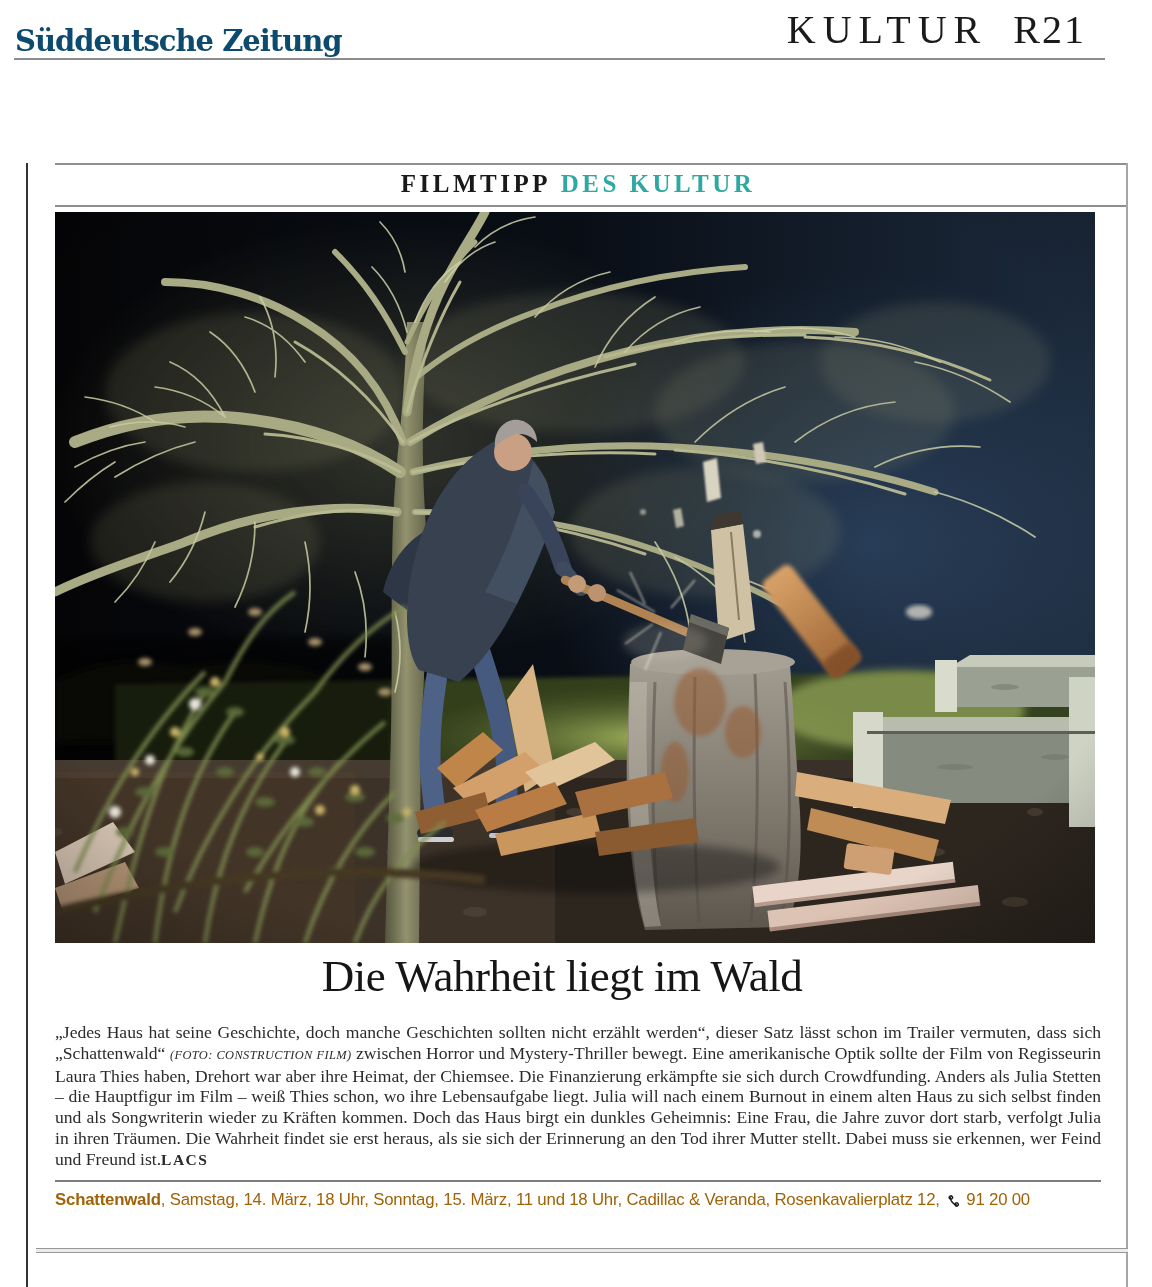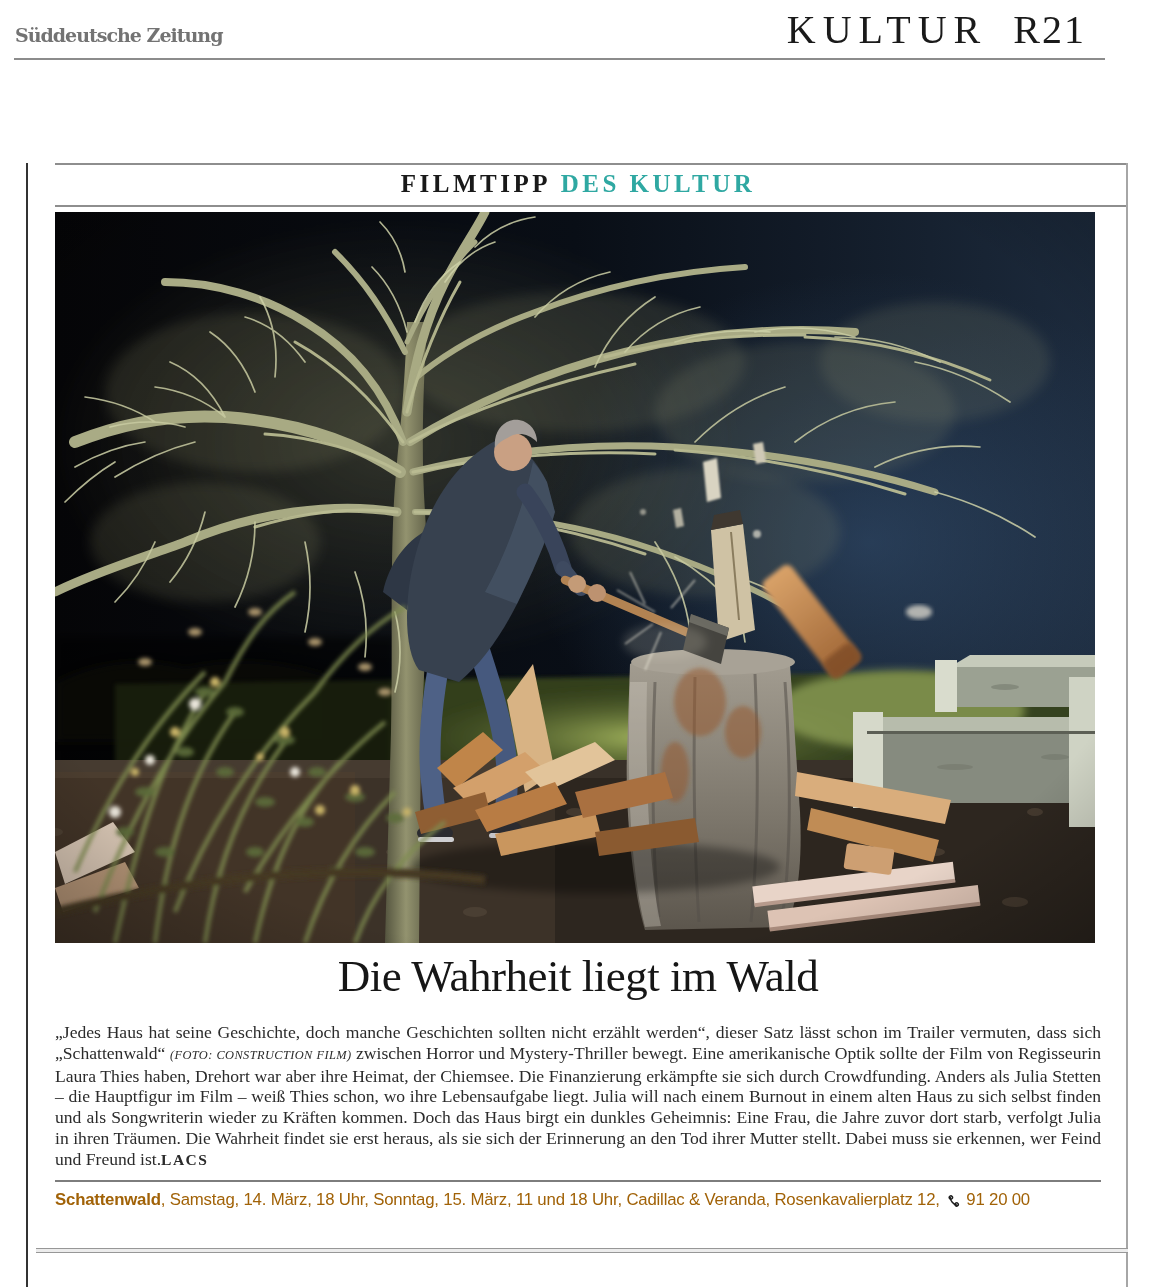--- a/index.html
+++ b/index.html
@@ -2,39 +2,39 @@
 <html lang="de"><head>
 <meta charset="utf-8">
 <style>
   html,body{margin:0;padding:0;background:#ffffff;}
   #page{position:relative;width:1152px;height:1287px;background:#fff;overflow:hidden;
         font-family:"Liberation Serif",serif;color:#1d1d1d;}
   .abs{position:absolute;}
 
   
   .logo{left:15px;top:24px;font-family:"DejaVu Serif",serif;font-weight:bold;
-        font-size:19px;letter-spacing:-1px;color:#737373;}
+        font-size:29px;letter-spacing:-1px;color:#0c4a6e;}
   .issue{left:226px;top:30px;font-size:22.5px;color:#1c1c1c;}
   .section{right:66px;top:6px;font-size:40px;letter-spacing:7px;color:#1a1a1a;}
   .section .pgnum{margin-left:26px;letter-spacing:2px;}
   .header-rule{left:14px;top:58px;width:1091px;height:2px;background:#8c8c8c;}
 
   
   .vline-left{left:26px;top:163px;width:2px;height:1124px;background:#333;}
   .vline-right{left:1126px;top:163px;width:2px;height:1124px;background:#a6a6a6;}
   .rule-a{left:55px;top:163px;width:1071px;height:2px;background:#8e8e8e;}
   .rule-b{left:55px;top:205px;width:1071px;height:2px;background:#8e8e8e;}
   .kicker{left:55px;top:170px;width:1046px;text-align:center;font-size:25px;
           font-weight:bold;letter-spacing:3.5px;color:#191919;}
   .kicker .teal{color:#2fa8a2;}
 
   .photo-box{left:55px;top:212px;width:1040px;height:731px;background:#05070c;}
   .photo-box svg{display:block;}
 
-  .headline{left:55px;top:950px;width:1046px;text-align:center;font-size:45px;
+  .headline{left:39px;top:950px;width:1046px;text-align:center;font-size:45px;
             letter-spacing:-0.5px;color:#161616;}
   .bodytext{left:55px;top:1022px;width:1046px;font-size:17.6px;line-height:20.8px;
             text-align:justify;color:#2b2b2b;hyphens:auto;-webkit-hyphens:auto;}
   .bodytext .credit{font-size:12.4px;letter-spacing:0.4px;color:#2b2b2b;font-style:italic;}
   .bodytext .byline{font-weight:bold;font-size:15.5px;letter-spacing:1.5px;}
 
   .rule-c{left:55px;top:1180px;width:1046px;height:1.5px;background:#7d7d7d;}
   .listing{left:55px;top:1190px;width:1060px;font-family:Liberation Sans, sans-serif;
            font-size:16.8px;letter-spacing:-0.2px;color:#a16207;white-space:nowrap;}
   .listing .t{font-weight:bold;}

